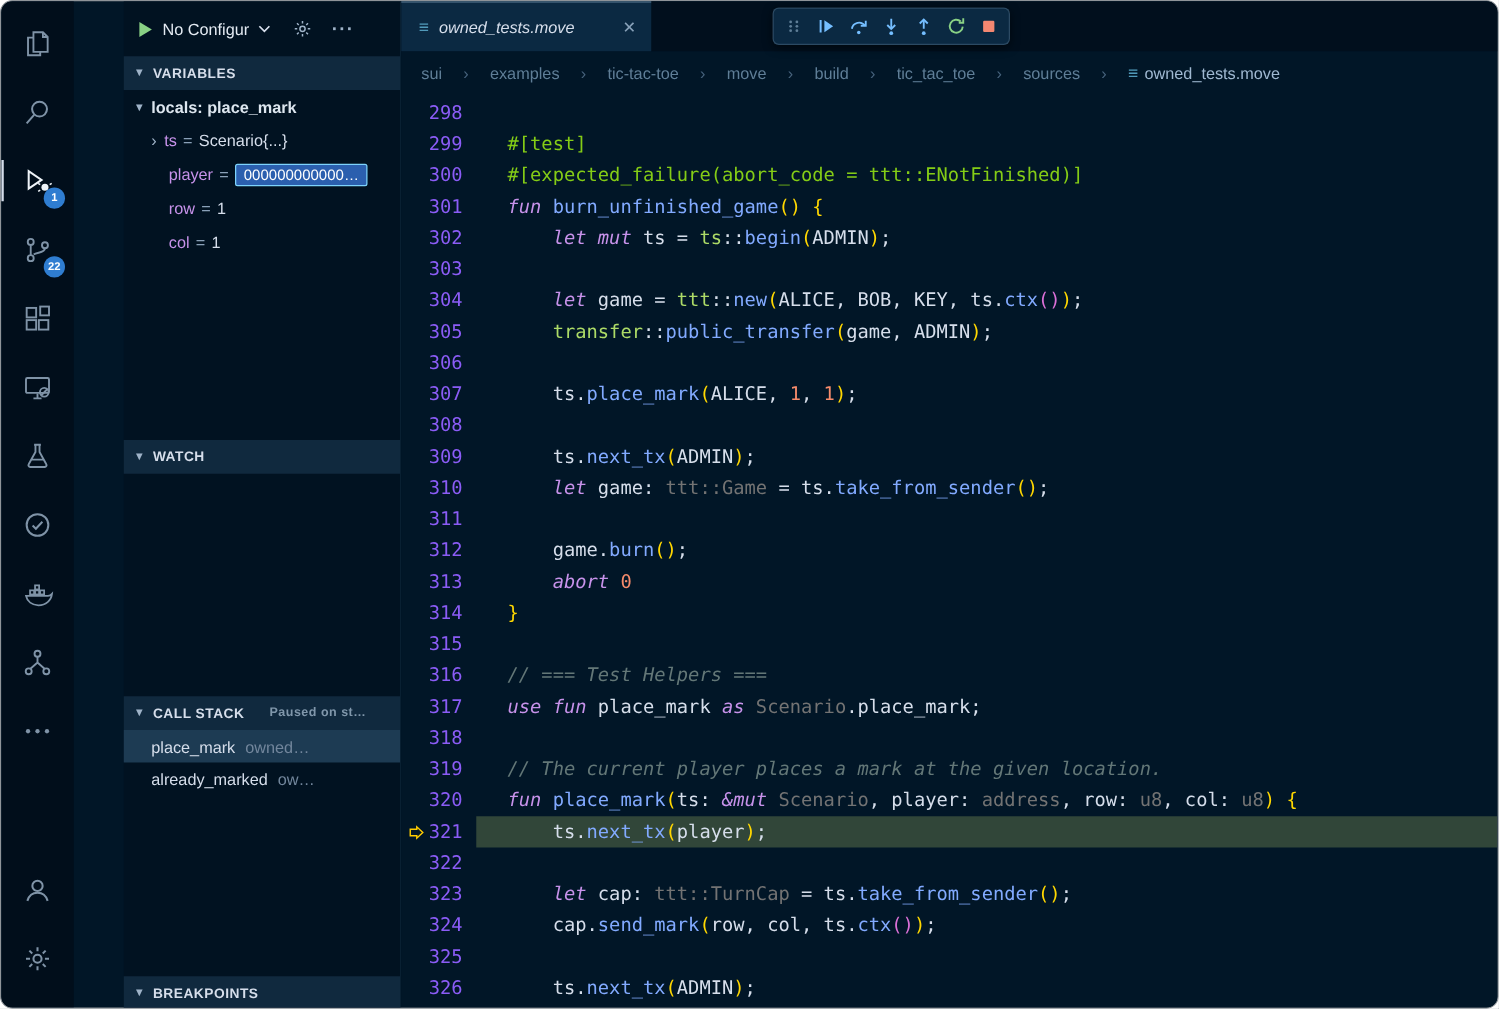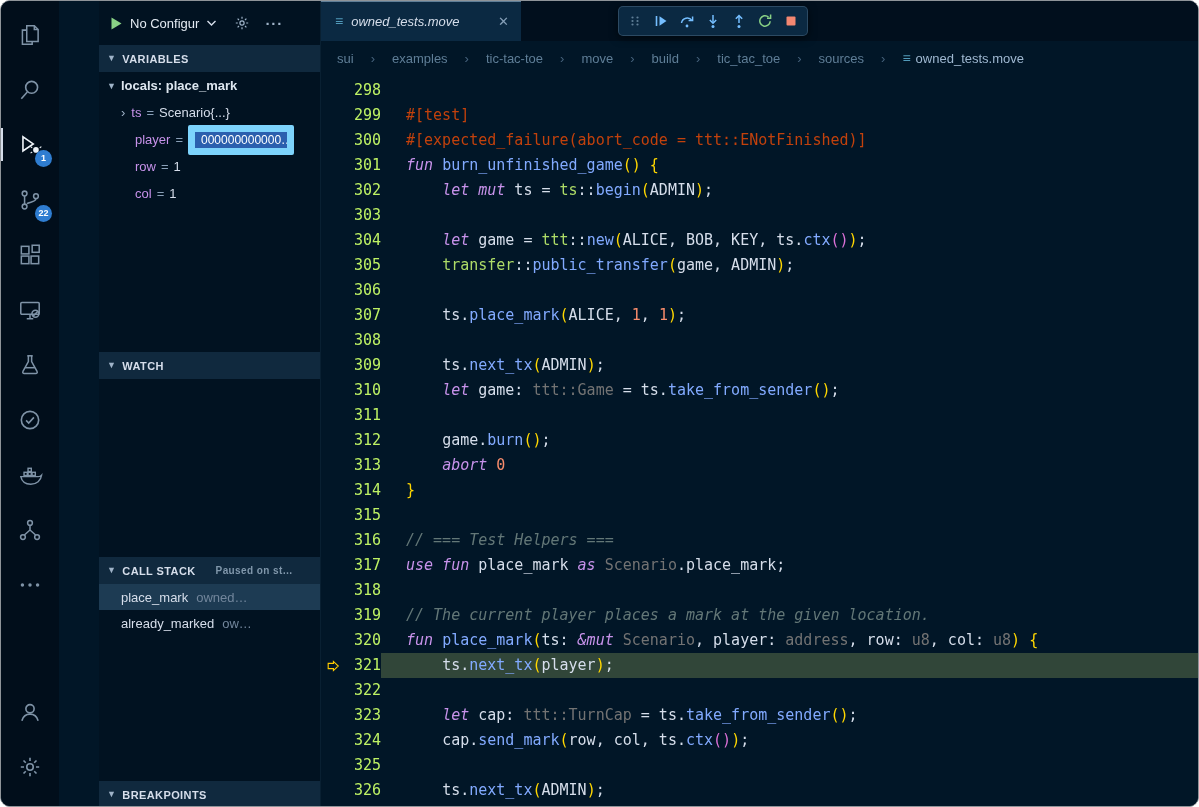--- a/index.html
+++ b/index.html
@@ -41,21 +41,21 @@
   #hdr-breakpoints { top:780px; }
   .vars-wrap { position:absolute; top:71px; left:0; right:0; }
   .scope-row { height:27px; display:flex; align-items:center; gap:5px; padding-left:8px;
                font-weight:bold; color:#dde6ef; cursor:pointer; }
   .scope-row .chev { font-size:9px; color:#9fb3c8; font-weight:normal; }
   .var-row { height:27px; display:flex; align-items:center; gap:5px; cursor:pointer; white-space:nowrap; }
   .twisty { color:#9fb3c8; font-size:13px; margin-right:1px; }
   .var-name { color:#c792ea; }
   .var-eq { color:#8aa0b8; }
   .var-value { color:#d6deeb; }
-  .var-value-box { background:#2b5fae; border:7px solid #7dd3fc; border-radius:2px;
+  .var-value-box { background:#2b5fae; border:1px solid #7dd3fc; border-radius:2px;
                    color:#ffffff; font-size:12px; padding:1px 6px; max-width:106px;
                    overflow:hidden; white-space:nowrap; }
   .frames { position:absolute; top:583px; left:0; right:0; }
   .frame { height:26px; display:flex; align-items:center; gap:8px; padding:0 8px 0 22px; cursor:pointer; }
   .frame.selected { background:#1d3b53; }
   .frame-name { color:#d6deeb; }
   .frame-detail { color:#72869c; font-size:13px; overflow:hidden; white-space:nowrap; text-overflow:ellipsis; }
 
   
   .editor { flex:1; min-width:0; display:flex; flex-direction:column; background:#011627; position:relative; }
@@ -69,28 +69,28 @@
   .breadcrumbs { height:34px; display:flex; align-items:center; gap:17px; padding:0 16px;
                  font-size:13px; color:#5f7e97; flex-shrink:0; white-space:nowrap; }
   .crumb { cursor:pointer; }
   .crumb-sep { color:#46627c; font-size:13px; }
   .crumb-file { color:#9fb8d1; display:flex; align-items:center; gap:5px; }
 
   .code { flex:1; padding-top:3px; overflow:hidden; font-family:"DejaVu Sans Mono", monospace;
           font-size:15px; line-height:25px; }
   .code-line { display:flex; height:25px; }
   .g-marker { width:22px; flex-shrink:0; display:flex; align-items:center; padding-left:5px; }
-  .g-num { width:38px; flex-shrink:0; text-align:right; color:#bef264; }
+  .g-num { width:38px; flex-shrink:0; color:#8b5cf6; }
   .line-content { flex:1; padding-left:25px; white-space:pre; color:#d6deeb; }
   .code-line.current .line-content { background:rgba(196,215,110,0.25); }
   .tk-txt { color:#d6deeb; }
   .tk-kw  { color:#c792ea; font-style:italic; }
   .tk-fn  { color:#82aaff; }
   .tk-type{ color:#737373; }
-  .tk-attr{ color:#c2410c; }
+  .tk-attr{ color:#84cc16; }
   .tk-mod { color:#addb67; }
   .tk-num { color:#f78c6c; }
   .tk-cmt { color:#637777; font-style:italic; }
   .tk-p1  { color:#ffd700; }
   .tk-p2  { color:#da70d6; }
 
   
   .dbg-toolbar { position:absolute; top:5px; left:297px; height:30px; z-index:5;
                  background:#0b2942; border:1px solid rgba(95,126,151,.4); border-radius:5px;
                  box-shadow:0 2px 8px rgba(0,0,0,.55); display:flex; align-items:center; padding:0 3px; }

